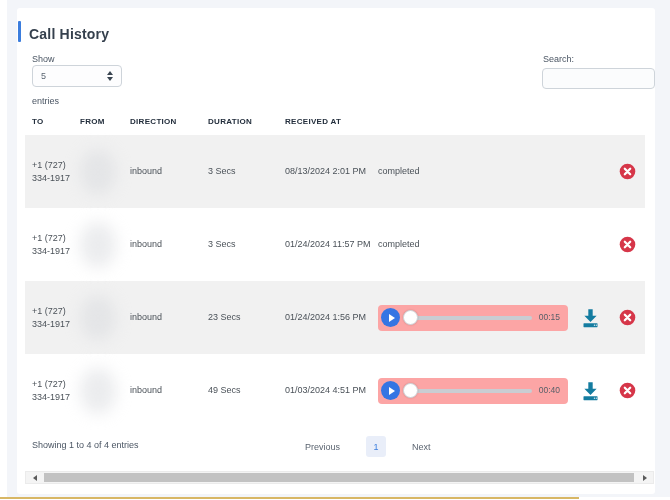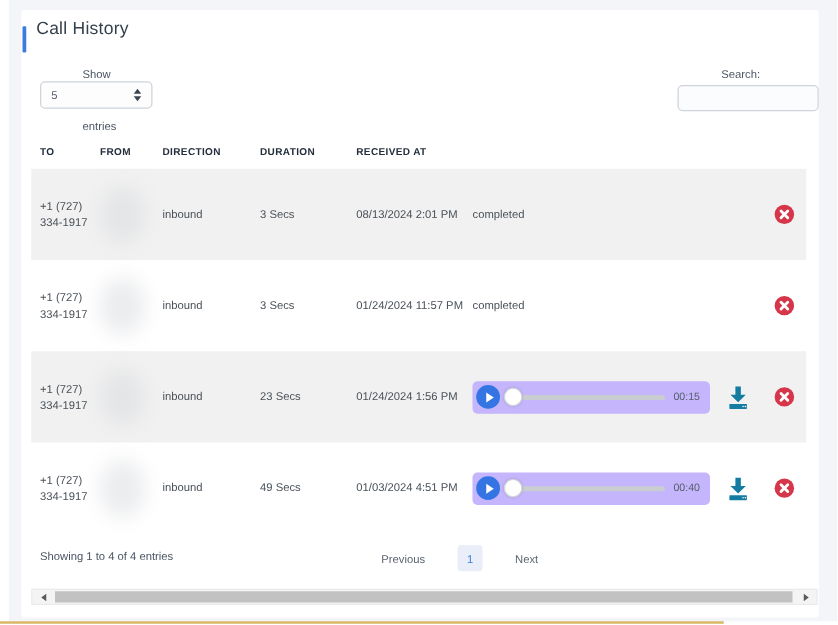--- a/index.html
+++ b/index.html
@@ -6,24 +6,24 @@
   body{
     width:670px;height:500px;position:relative;overflow:hidden;
     background:#ffffff;font-family:"Liberation Sans",sans-serif;
   }
   .page-bg{position:absolute;left:7px;top:0;width:663px;height:497px;background:#f3f5f9;}
   .gold-line{position:absolute;left:0;top:497px;width:579px;height:2px;background:#d8b765;}
   .card{position:absolute;left:17px;top:8px;width:638px;height:486px;background:#ffffff;border-radius:3px;}
 
   
   .accent{position:absolute;left:1px;top:13px;width:3px;height:21px;background:#3b7ddd;border-radius:1px;}
-  .title{position:absolute;left:12px;top:6px;font-size:14px;font-weight:400;color:#35404d;letter-spacing:.2px;}
-
-  
-  .lbl{font-size:9px;color:#4a5563;margin-left:34px;}
+  .title{position:absolute;left:12px;top:18px;font-size:14px;font-weight:700;color:#35404d;letter-spacing:.2px;}
+
+  
+  .lbl{font-size:9px;color:#4a5563;}
   .show-label{position:absolute;left:15px;top:46px;}
   .entries-label{position:absolute;left:15px;top:88px;}
   .length-select{
     position:absolute;left:15px;top:57px;width:90px;height:22px;box-sizing:border-box;
     border:1px solid #ced4da;border-radius:4px;background:#fdfdfe;
     display:flex;align-items:center;justify-content:space-between;
     padding:0 8px;font-size:9px;color:#5a6572;cursor:pointer;
   }
   .sel-arrows{display:flex;flex-direction:column;align-items:center;}
   .tri-up{width:0;height:0;border-left:3px solid transparent;border-right:3px solid transparent;border-bottom:4px solid #3a4551;margin-bottom:2px;}
@@ -45,21 +45,21 @@
   .c-from{width:50px;}
   .c-dir{width:78px;}
   .c-dur{width:77px;}
   .c-rec{width:93px;}
   .c-status{flex:1;display:flex;align-items:center;}
   .c-del{width:35px;display:flex;justify-content:center;align-items:center;padding-left:0;}
   .blob{display:block;width:36px;height:46px;border-radius:50%;background:#d7d9dd;opacity:.5;filter:blur(8px);}
 
   
   .player{
-    width:190px;height:26px;box-sizing:border-box;background:#c4b5fd;border-radius:4px;
+    width:190px;height:26px;box-sizing:border-box;background:#fca5a5;border-radius:4px;
     display:flex;align-items:center;padding:0 8px 0 3px;flex:none;
   }
   .play-btn{
     width:19px;height:19px;border-radius:50%;background:#3575e3;border:none;padding:0;flex:none;
     display:flex;align-items:center;justify-content:center;cursor:pointer;
   }
   .play-tri{width:0;height:0;border-top:4px solid transparent;border-bottom:4px solid transparent;border-left:6px solid #ffffff;margin-left:2px;}
   .seek-thumb{
     width:13px;height:13px;border-radius:50%;background:#ffffff;border:1px solid #cfd4d9;
     margin-left:3px;flex:none;z-index:1;box-shadow:0 0 2px rgba(0,0,0,.18);cursor:pointer;

